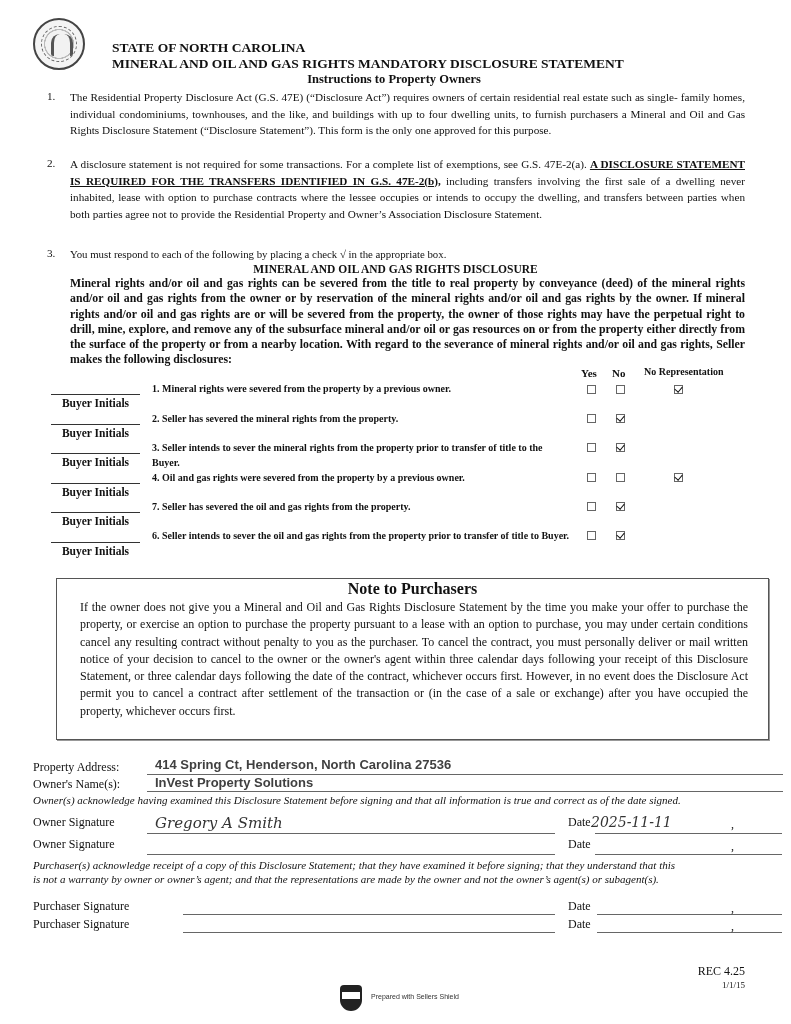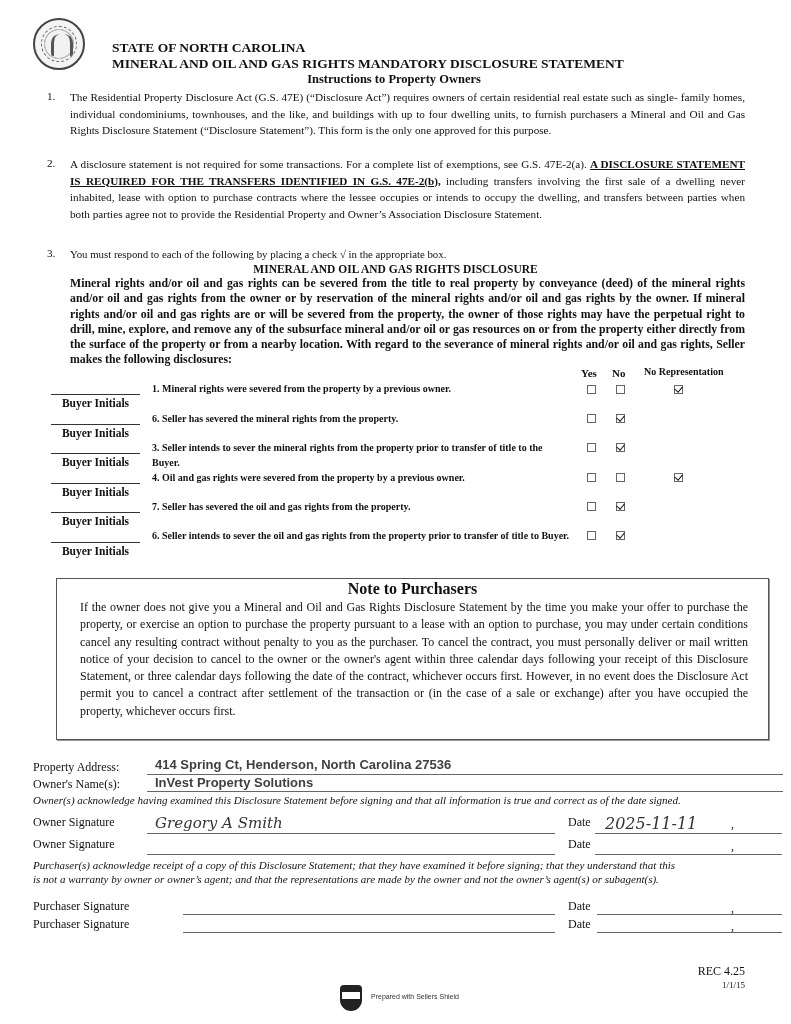--- a/index.html
+++ b/index.html
@@ -66,21 +66,21 @@
 
   <div class="abs init-line" style="top:394px;"></div>
   <div class="abs init-label" style="top:397px;">Buyer Initials</div>
   <div class="abs q" style="top:382px;">1. Mineral rights were severed from the property by a previous owner.</div>
   <div class="abs cb" style="left:587px; top:385px;"></div>
   <div class="abs cb" style="left:616px; top:385px;"></div>
   <div class="abs cb checked" style="left:674px; top:385px;"></div>
 
   <div class="abs init-line" style="top:424px;"></div>
   <div class="abs init-label" style="top:427px;">Buyer Initials</div>
-  <div class="abs q" style="top:412px;">6. Seller has severed the mineral rights from the property.</div>
+  <div class="abs q" style="top:412px;">2. Seller has severed the mineral rights from the property.</div>
   <div class="abs cb" style="left:587px; top:414px;"></div>
   <div class="abs cb checked" style="left:616px; top:414px;"></div>
 
   <div class="abs init-line" style="top:453px;"></div>
   <div class="abs init-label" style="top:456px;">Buyer Initials</div>
   <div class="abs q" style="top:441px;">3. Seller intends to sever the mineral rights from the property prior to transfer of title to the Buyer.</div>
   <div class="abs cb" style="left:587px; top:443px;"></div>
   <div class="abs cb checked" style="left:616px; top:443px;"></div>
 
   <div class="abs init-line" style="top:483px;"></div>
@@ -115,21 +115,21 @@
 <div class="abs fill-line" style="left:147px; top:791px; width:636px;"></div>
 <div class="abs filled" style="left:155px; top:775px;">InVest Property Solutions</div>
 
 <div class="abs ack" style="top:794px;">Owner(s) acknowledge having examined this Disclosure Statement before signing and that all information is true and correct as of the date signed.</div>
 
 <div class="abs lbl" style="left:33px; top:815px;">Owner Signature</div>
 <div class="abs fill-line" style="left:147px; top:833px; width:408px;"></div>
 <div class="abs sig" style="left:155px; top:814px;">Gregory A Smith</div>
 <div class="abs lbl" style="left:568px; top:815px;">Date</div>
 <div class="abs fill-line" style="left:595px; top:833px; width:187px;"></div>
-<div class="abs sig" style="left:605px; top:814px; font-size:16px;">2025-11-11</div>
+<div class="abs sig" style="left:591px; top:814px; font-size:14px;">2025-11-11</div>
 <div class="abs comma" style="left:731px; top:817px;">,</div>
 
 <div class="abs lbl" style="left:33px; top:837px;">Owner Signature</div>
 <div class="abs fill-line" style="left:147px; top:854px; width:408px;"></div>
 <div class="abs lbl" style="left:568px; top:837px;">Date</div>
 <div class="abs fill-line" style="left:595px; top:854px; width:187px;"></div>
 <div class="abs comma" style="left:731px; top:839px;">,</div>
 
 <div class="abs ack" style="top:859px;">Purchaser(s) acknowledge receipt of a copy of this Disclosure Statement; that they have examined it before signing; that they understand that this</div>
 <div class="abs ack" style="top:873px;">is not a warranty by owner or owner’s agent; and that the representations are made by the owner and not the owner’s agent(s) or subagent(s).</div>

